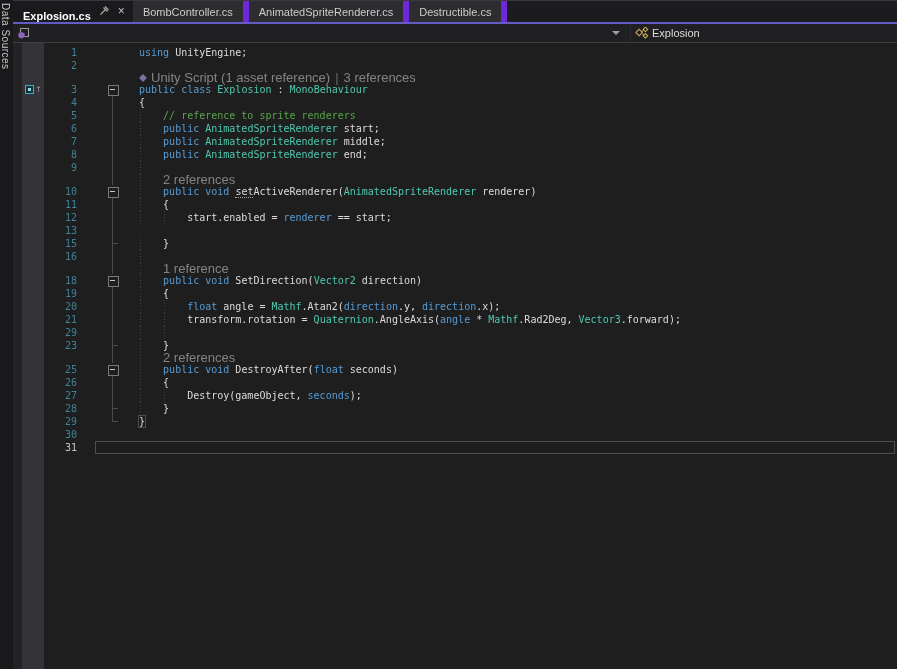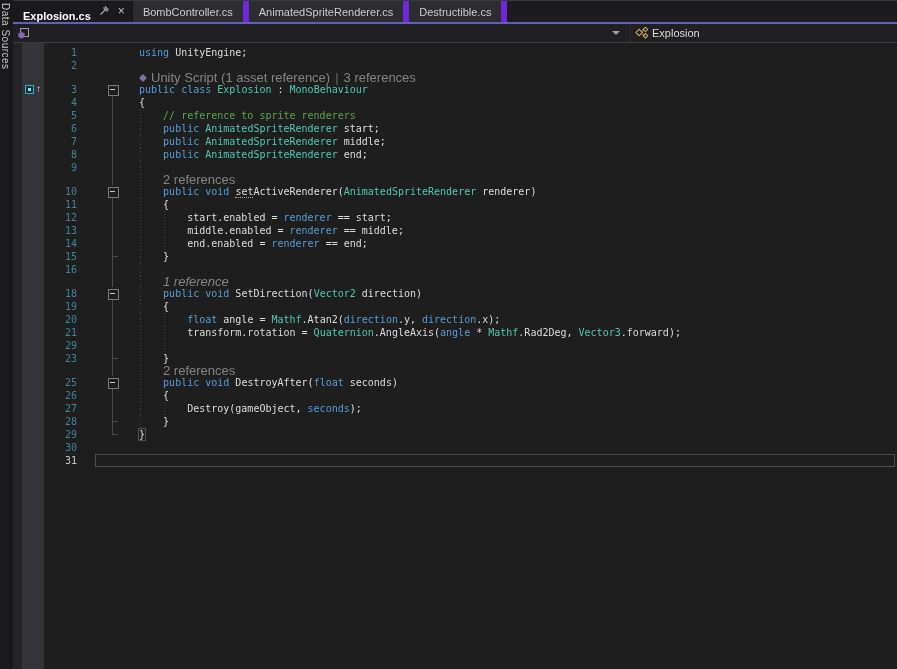--- a/index.html
+++ b/index.html
@@ -274,45 +274,38 @@
           <div class="row">
             <div class="cell-glyph"></div>
             <div class="cell-num">12</div>
             <div class="cell-outline f-line"></div>
             <div class="cell-code"><span class="guide g0"></span><span class="guide g1"></span><span class="tk-pl">        start.enabled = </span><span class="tk-prm">renderer</span><span class="tk-pl"> == start;</span></div>
           </div>
           <div class="row">
             <div class="cell-glyph"></div>
             <div class="cell-num">13</div>
             <div class="cell-outline f-line"></div>
-            <div class="cell-code"><span class="guide g0"></span><span class="guide g1"></span><span class="tk-pl">        middle.enabled = </span><span class="tk-prm">renderer</span><span class="tk-pl"> == middle;</span></div>
-          </div>
-          <div class="row">
-            <div class="cell-glyph"></div>
-            <div class="cell-num">14</div>
-            <div class="cell-outline f-line"></div>
-            <div class="cell-code"><span class="guide g0"></span><span class="guide g1"></span><span class="tk-pl">        end.enabled = </span><span class="tk-prm">renderer</span><span class="tk-pl"> == end;</span></div>
           </div>
           <div class="row">
             <div class="cell-glyph"></div>
             <div class="cell-num">15</div>
             <div class="cell-outline f-tick"></div>
             <div class="cell-code"><span class="guide g0"></span><span class="tk-pl">    }</span></div>
           </div>
           <div class="row">
             <div class="cell-glyph"></div>
             <div class="cell-num">16</div>
             <div class="cell-outline f-line"></div>
             <div class="cell-code"><span class="guide g0"></span></div>
           </div>
           <div class="row lens">
             <div class="cell-glyph"></div>
             <div class="cell-num"></div>
             <div class="cell-outline f-line"></div>
-            <div class="cell-code" style="padding-left: 26px; font-style: italic;"><span class="guide g0"></span><span>1 reference</span></div>
+            <div class="cell-code" style="padding-left: 26px;"><span class="guide g0"></span><span>1 reference</span></div>
           </div>
           <div class="row">
             <div class="cell-glyph"></div>
             <div class="cell-num">18</div>
             <div class="cell-outline f-box"></div>
             <div class="cell-code"><span class="guide g0"></span><span class="tk-pl">    </span><span class="tk-kw">public</span><span class="tk-pl"> </span><span class="tk-kw">void</span><span class="tk-pl"> SetDirection(</span><span class="tk-type">Vector2</span><span class="tk-pl"> direction)</span></div>
           </div>
           <div class="row">
             <div class="cell-glyph"></div>
             <div class="cell-num">19</div>

